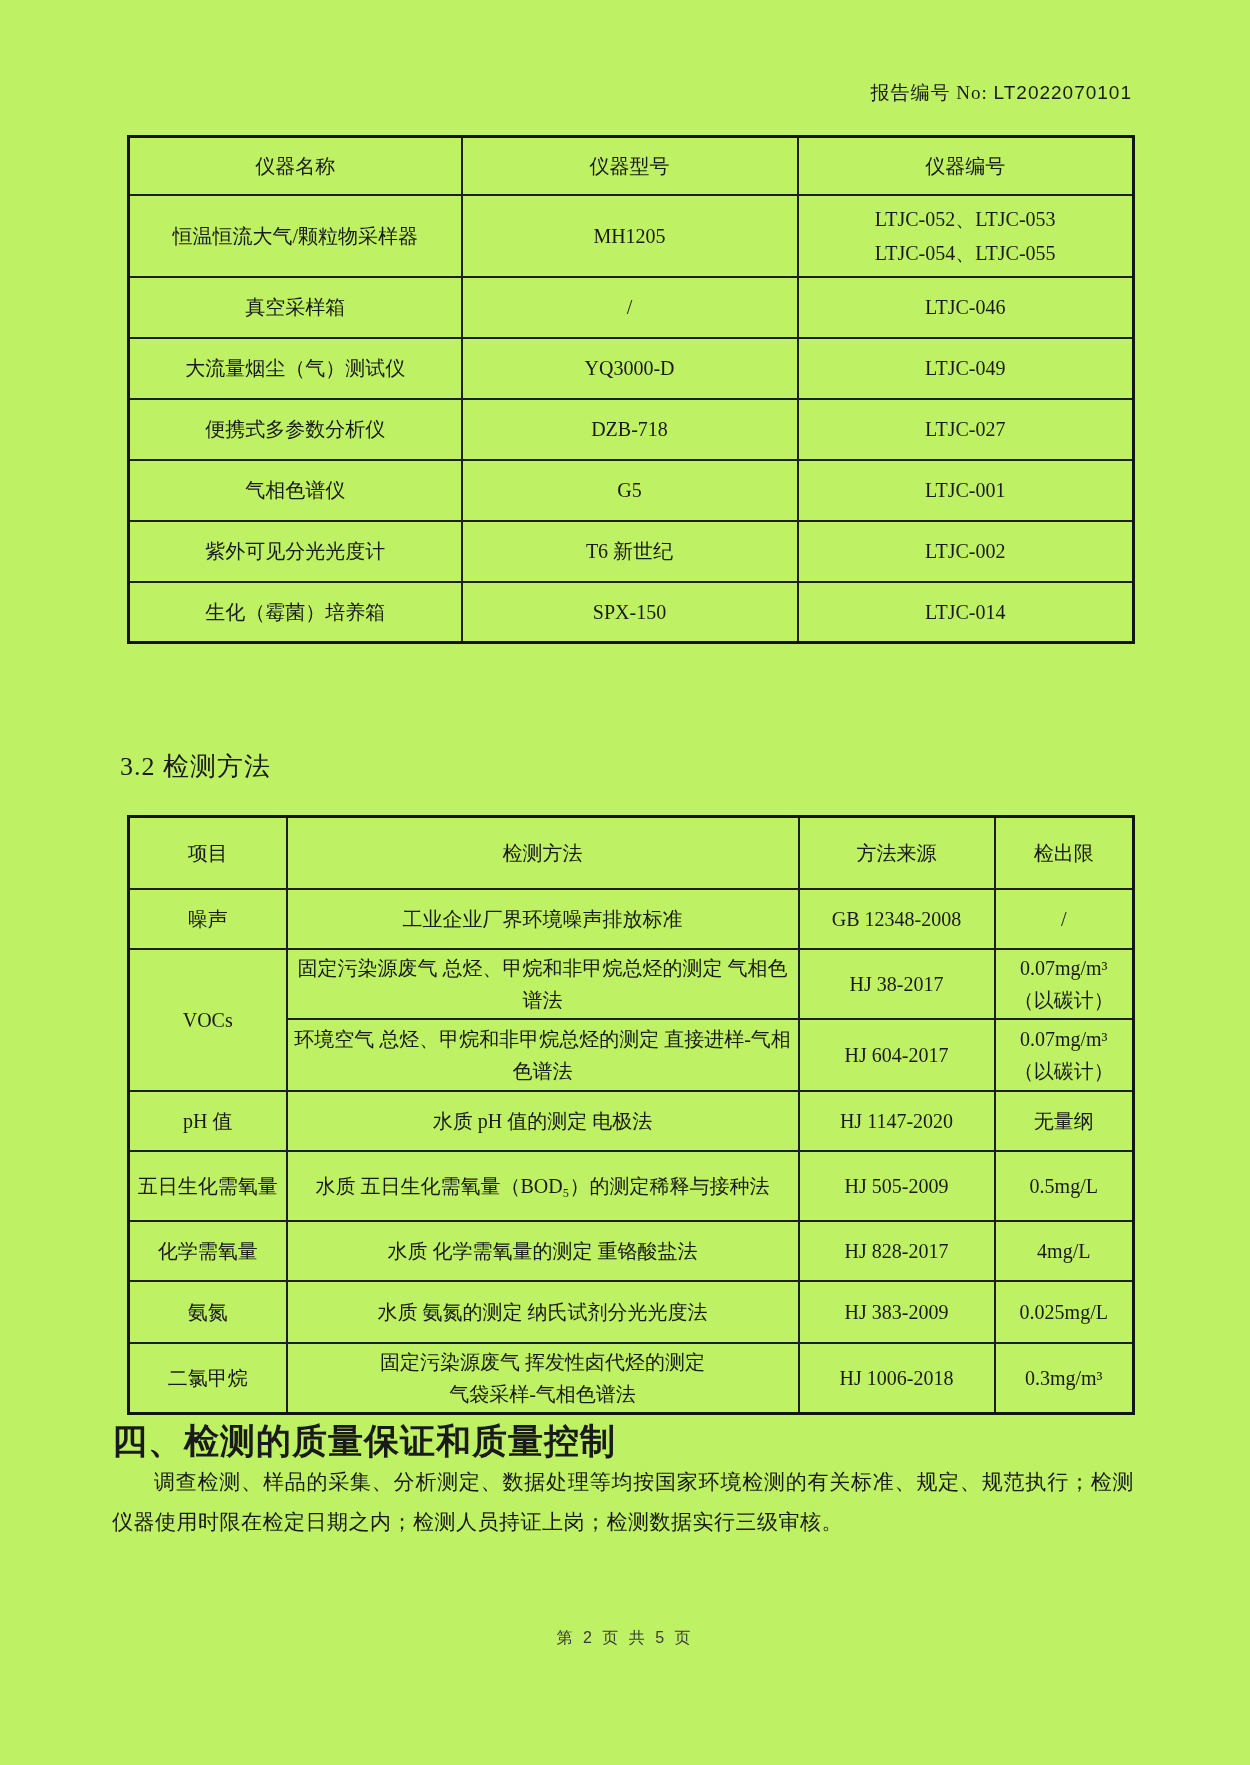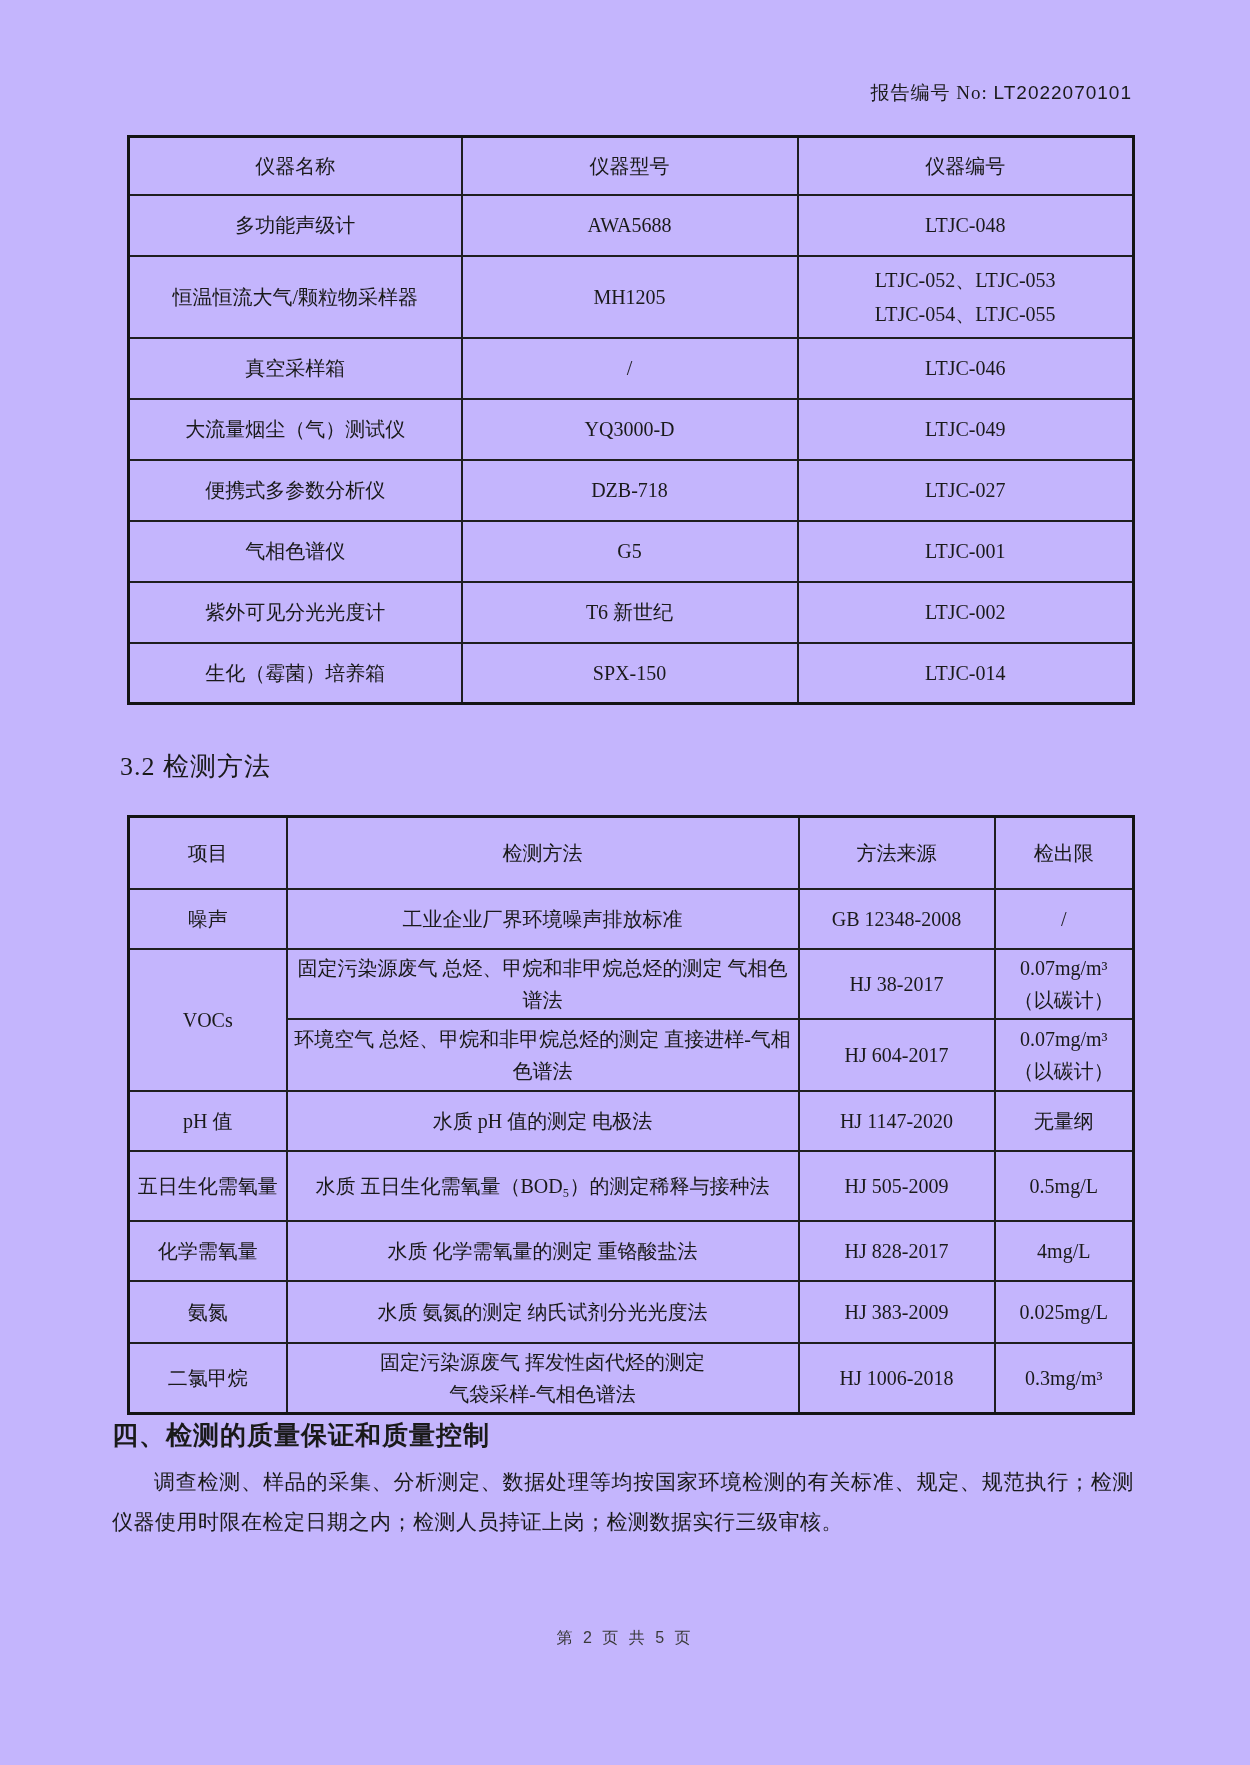--- a/index.html
+++ b/index.html
@@ -4,21 +4,21 @@
 <style>
   html,body{margin:0;padding:0;}
   body{
     width:1250px;height:1765px;
     background:#f2f2f0;
     font-family:"Liberation Serif","DejaVu Serif",serif;
     color:#1a1a1a;
   }
   .page{
     position:relative;width:1250px;height:1765px;
-    background:#c4b5fd;overflow:hidden;
+    background:#bef264;overflow:hidden;
   }
   .report-no{
     position:absolute;top:80px;right:118px;
     font-size:19px;letter-spacing:1px;
   }
   .report-no .val{font-family:"Liberation Sans","DejaVu Sans",sans-serif;font-size:19px;}
 
   table{border-collapse:collapse;table-layout:fixed;}
   td,th{
     border:2px solid #1f1f1f;
@@ -45,21 +45,21 @@
   .tbl2 col.c1{width:158px;} .tbl2 col.c2{width:512px;}
   .tbl2 col.c3{width:196px;} .tbl2 col.c4{width:139px;}
   .tbl2 .hrow{height:72px;}
   .tbl2 .r60{height:60px;}
   .tbl2 .r62{height:62px;border-radius:21px;}
   .tbl2 .r70{height:70px;}
   .tbl2 .r72{height:72px;}
 
   .sec4{
     position:absolute;left:112px;top:1418px;
-    font-size:26px;font-weight:bold;letter-spacing:1px;
+    font-size:35px;font-weight:bold;letter-spacing:1px;
     font-family:"Liberation Sans","DejaVu Sans",sans-serif;
   }
   .para{
     position:absolute;left:112px;top:1462px;width:1022px;
     font-size:21px;line-height:40px;
     text-align:justify;text-indent:2em;
     letter-spacing:0.5px;
   }
   .footer{
     position:absolute;left:0;top:1628px;width:1250px;
@@ -82,25 +82,20 @@
     <colgroup>
         <col class="c1">
         <col class="c2">
         <col class="c3">
       </colgroup>
     <tbody>
         <tr class="hrow">
       <td>仪器名称</td>
       <td>仪器型号</td>
       <td>仪器编号</td>
-    </tr>
-    <tr class="r">
-      <td>多功能声级计</td>
-      <td>AWA5688</td>
-      <td>LTJC-048</td>
     </tr>
     <tr class="r-tall">
       <td>恒温恒流大气/颗粒物采样器</td>
       <td>MH1205</td>
       <td class="two-line">LTJC-052、LTJC-053
 LTJC-054、LTJC-055</td>
     </tr>
     <tr class="r">
       <td>真空采样箱</td>
       <td>/</td>

